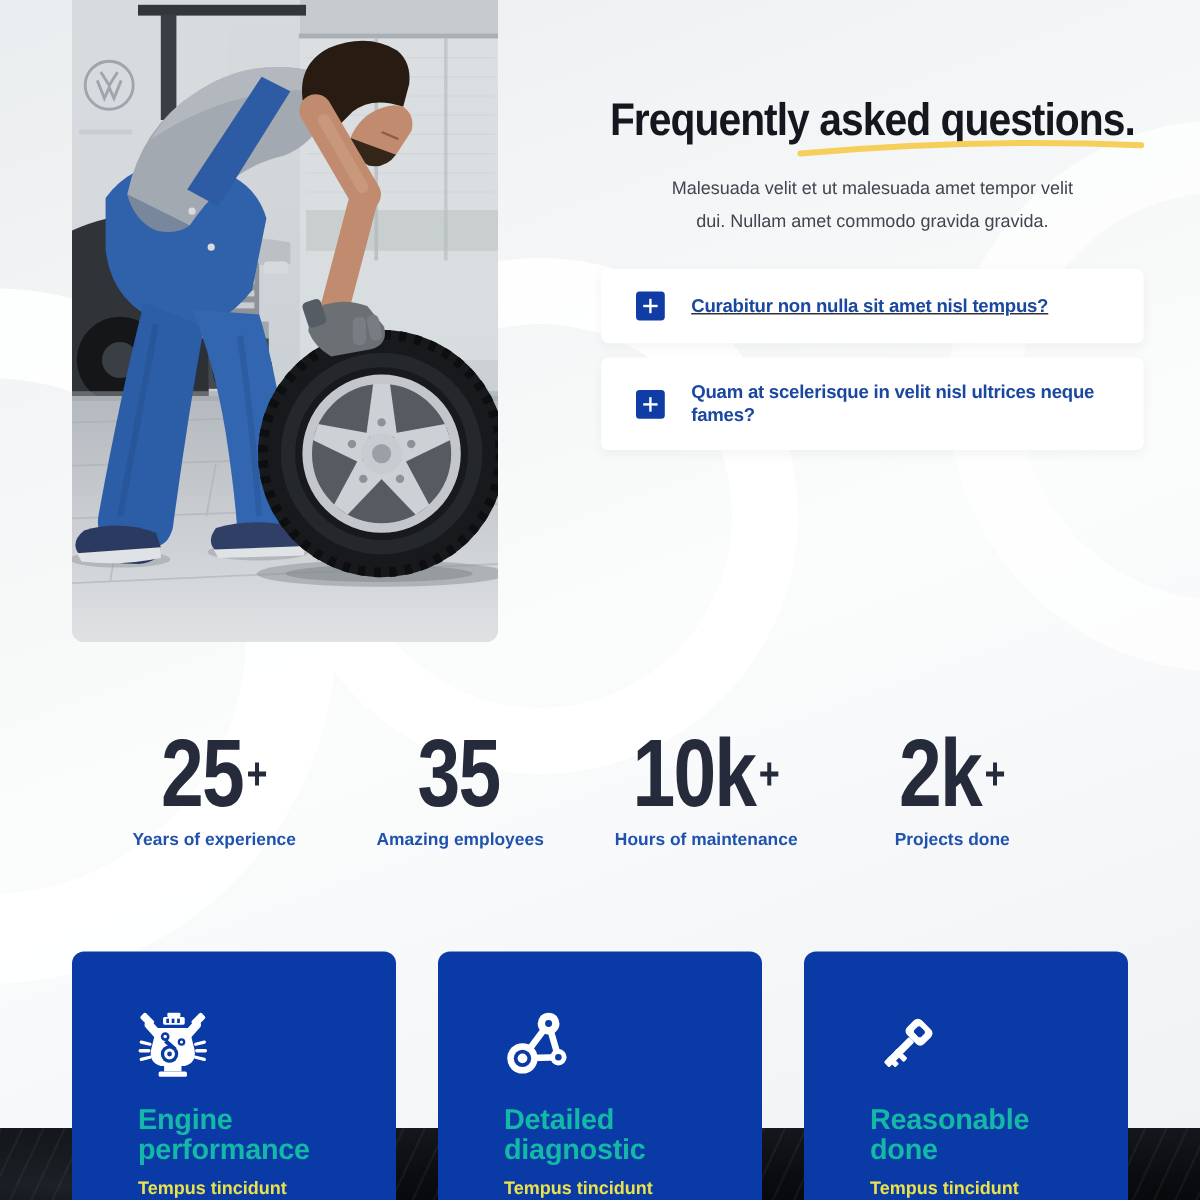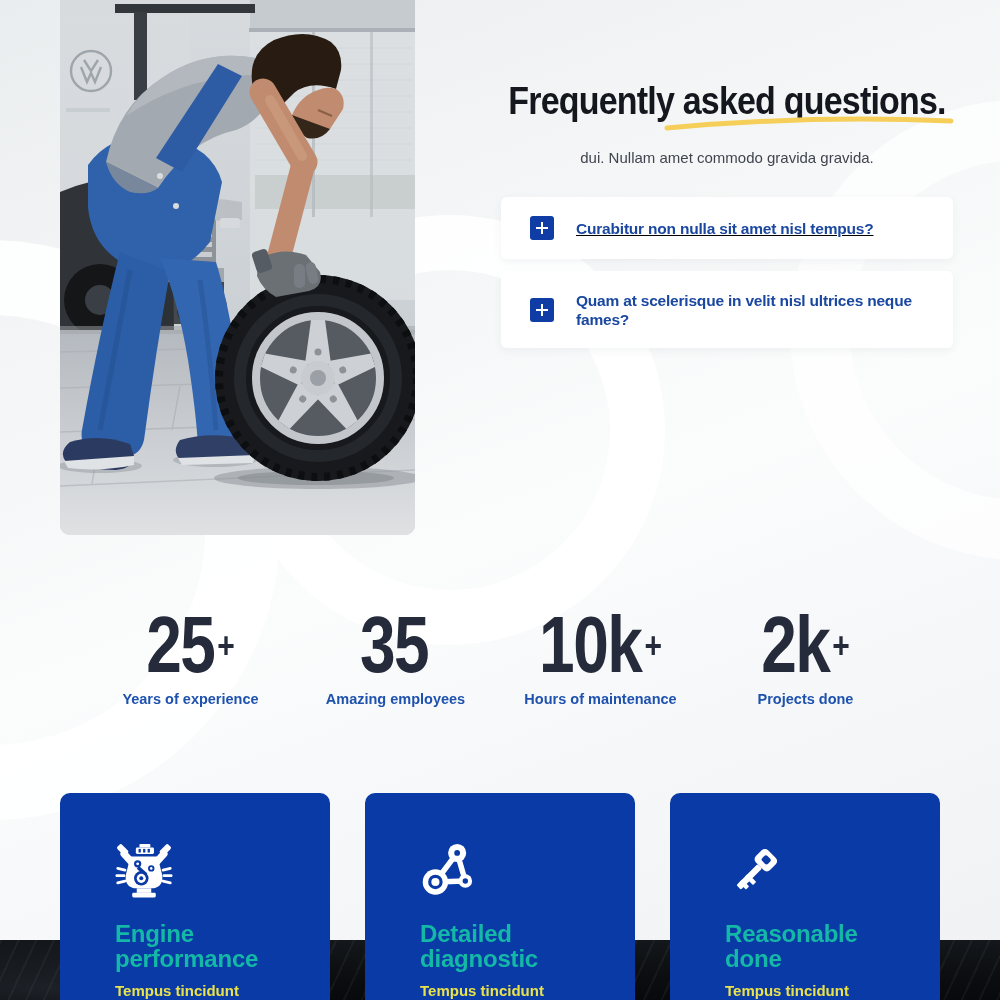--- a/index.html
+++ b/index.html
@@ -31,21 +31,21 @@
   .faq-card-1{height:62px;text-decoration:underline;}
   .faq-card-2{height:60px;margin-top:9px;}
   .faq-card-3{height:77px;margin-top:12px;}
   .plus-btn{flex:0 0 24px;width:24px;height:24px;background:#0f3da5;border-radius:3px;position:relative;}
   .plus-btn::before,.plus-btn::after{content:"";position:absolute;background:#fff;left:50%;top:50%;}
   .plus-btn::before{width:12px;height:2px;transform:translate(-50%,-50%);}
   .plus-btn::after{width:2px;height:12px;transform:translate(-50%,-50%);}
   .faq-question{margin-left:22px;font-size:15.5px;line-height:19px;font-weight:700;color:#1a47a0;letter-spacing:-0.2px;}
 
   
-  .stats{position:absolute;left:88px;top:622px;width:820px;display:flex;z-index:2;}
+  .stats{position:absolute;left:76px;top:622px;width:820px;display:flex;z-index:2;}
   .stat{flex:1;text-align:center;}
   .stat-value{display:inline-block;font-size:64px;line-height:60px;font-weight:700;color:#252b3a;
     letter-spacing:-1.5px;transform:scaleY(1.25);transform-origin:center bottom;}
   .stat-suffix{font-size:30px;font-weight:700;letter-spacing:0;vertical-align:11px;margin-left:3px;}
   .stat-label{margin-top:8px;font-size:14.5px;font-weight:700;color:#1e52ae;}
 
   
   .features{position:absolute;left:60px;top:793px;width:880px;display:flex;gap:35px;z-index:3;}
   .feature-card{width:270px;height:250px;background:#0a3aa6;border-radius:10px;padding:50px 38px 0 55px;}
   .feature-icon{width:58px;height:58px;}
@@ -205,20 +205,21 @@
       <rect x="194" y="250" width="16" height="22" rx="4" fill="#565c63" transform="rotate(-18 202 261)"></rect>
     </svg>
   </div>
 
   <div class="faq-col">
     <h1 class="faq-heading">Frequently asked questions.</h1>
     <svg class="underline-swoosh" viewBox="0 0 292 22">
       <path d="M4,16 Q146,3 288,9" fill="none" stroke="#f6cf5a" stroke-width="5" stroke-linecap="round"></path>
     </svg>
     <div class="faq-subtitle">
+      <div>Malesuada velit et ut malesuada amet tempor velit</div>
       <div>dui. Nullam amet commodo gravida gravida.</div>
     </div>
     <div class="faq-list">
       <div class="faq-card faq-card-1">
         <span class="plus-btn"></span>
         <span class="faq-question">Curabitur non nulla sit amet nisl tempus?</span>
       </div>
       <div class="faq-card faq-card-3">
         <span class="plus-btn"></span>
         <span class="faq-question">Quam at scelerisque in velit nisl ultrices neque fames?</span>

